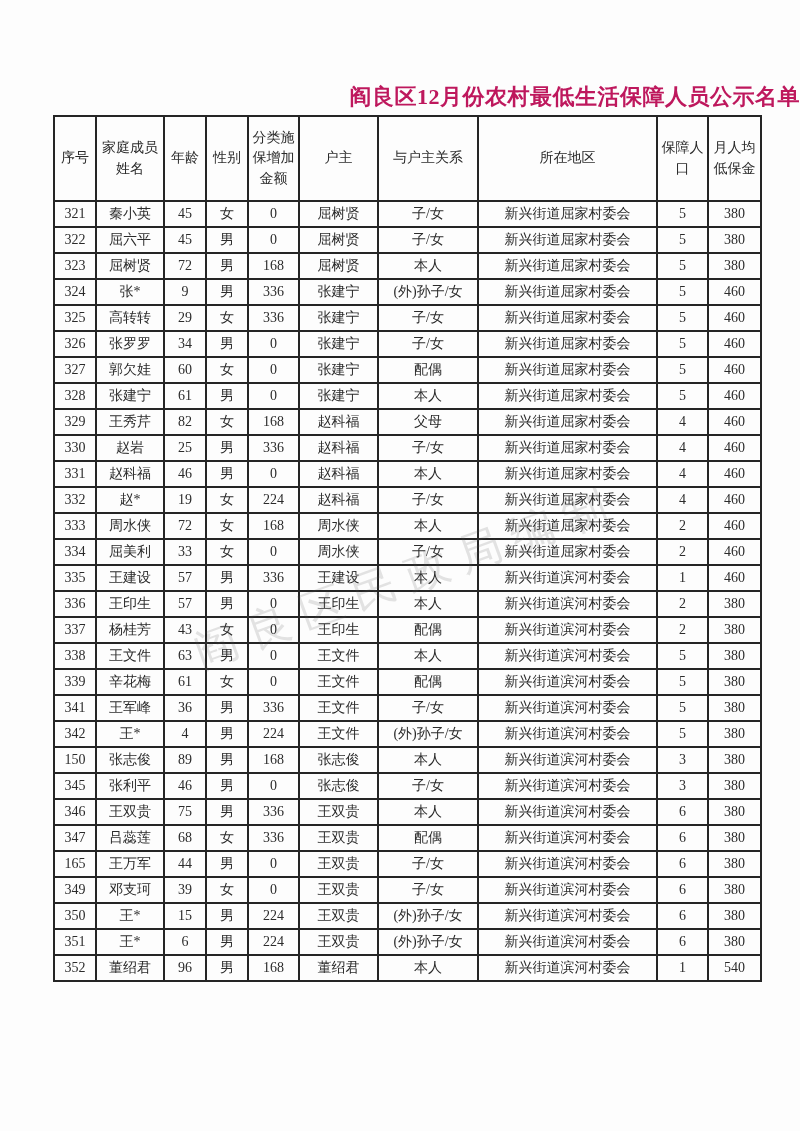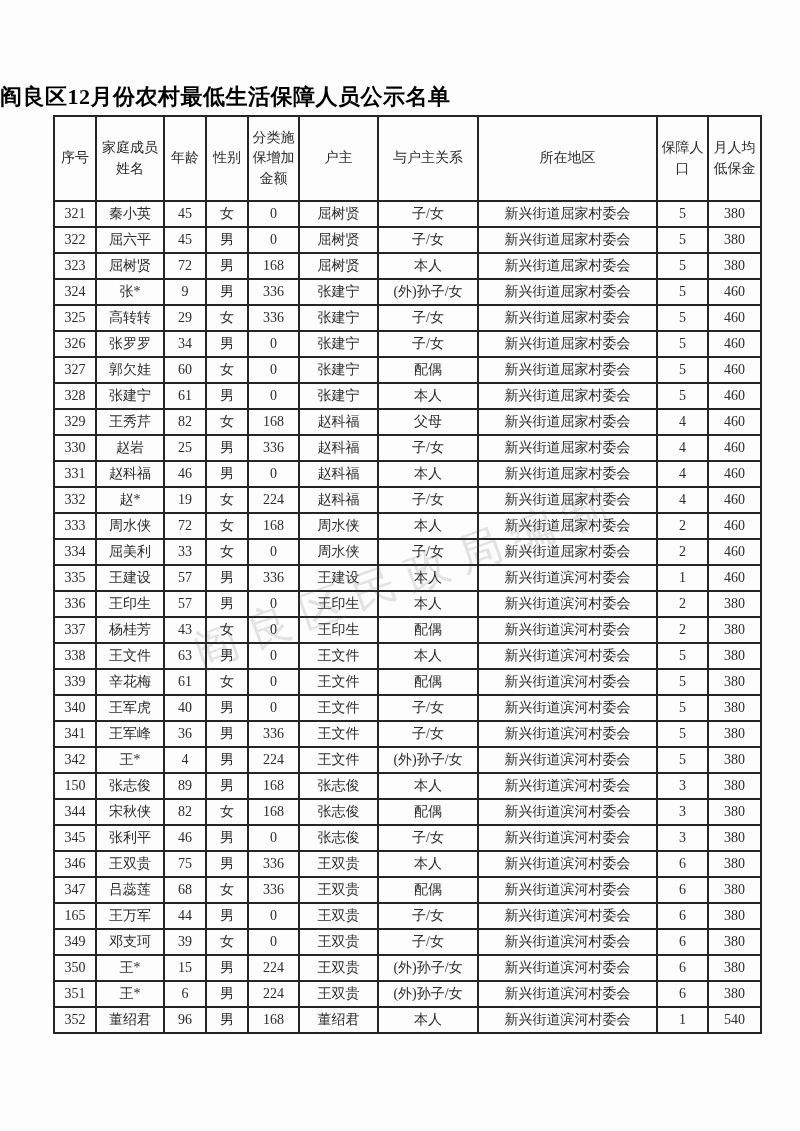--- a/index.html
+++ b/index.html
@@ -14,25 +14,25 @@
     overflow: hidden;
     font-family: "Liberation Serif", "DejaVu Serif", serif;
     color: #2b2b2b;
     background: #fdfdfd;
   }
   .page-title {
     position: absolute;
     left: 0;
     top: 82px;
     width: 100%;
-    text-align: left;
+    text-align: right;
     font-size: 22px;
     font-weight: bold;
     letter-spacing: 0.5px;
-    color: #000000;
+    color: #be185d;
     white-space: nowrap;
   }
   .roster-table {
     position: absolute;
     left: 53px;
     top: 115px;
     width: 707px;
     border-collapse: collapse;
     table-layout: fixed;
     font-size: 14px;
@@ -346,32 +346,20 @@
         <td>61</td>
         <td>女</td>
         <td>0</td>
         <td>王文件</td>
         <td>配偶</td>
         <td>新兴街道滨河村委会</td>
         <td>5</td>
         <td>380</td>
       </tr>
       <tr>
-        <td>340</td>
-        <td>王军虎</td>
-        <td>40</td>
-        <td>男</td>
-        <td>0</td>
-        <td>王文件</td>
-        <td>子/女</td>
-        <td>新兴街道滨河村委会</td>
-        <td>5</td>
-        <td>380</td>
-      </tr>
-      <tr>
         <td>341</td>
         <td>王军峰</td>
         <td>36</td>
         <td>男</td>
         <td>336</td>
         <td>王文件</td>
         <td>子/女</td>
         <td>新兴街道滨河村委会</td>
         <td>5</td>
         <td>380</td>
@@ -389,32 +377,20 @@
         <td>380</td>
       </tr>
       <tr>
         <td>150</td>
         <td>张志俊</td>
         <td>89</td>
         <td>男</td>
         <td>168</td>
         <td>张志俊</td>
         <td>本人</td>
-        <td>新兴街道滨河村委会</td>
-        <td>3</td>
-        <td>380</td>
-      </tr>
-      <tr>
-        <td>344</td>
-        <td>宋秋侠</td>
-        <td>82</td>
-        <td>女</td>
-        <td>168</td>
-        <td>张志俊</td>
-        <td>配偶</td>
         <td>新兴街道滨河村委会</td>
         <td>3</td>
         <td>380</td>
       </tr>
       <tr>
         <td>345</td>
         <td>张利平</td>
         <td>46</td>
         <td>男</td>
         <td>0</td>

